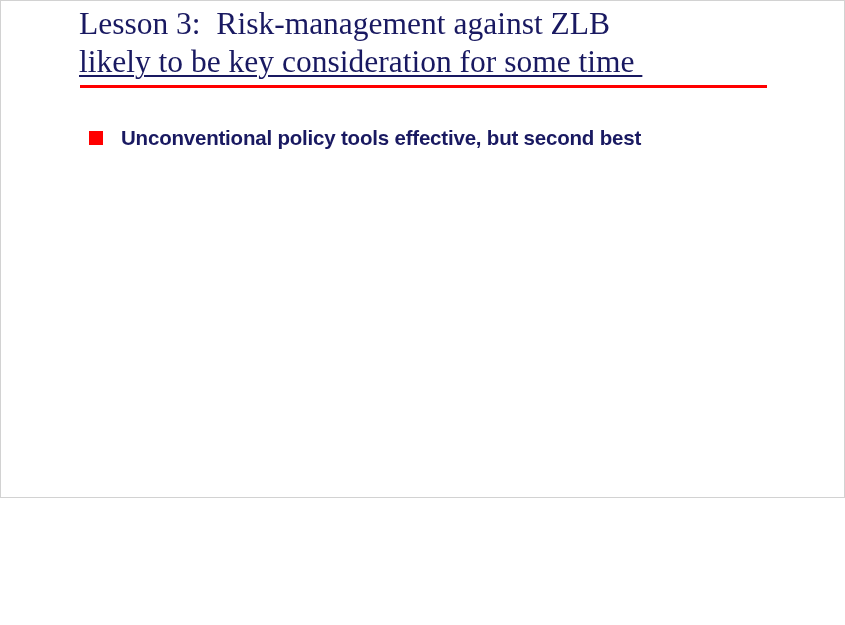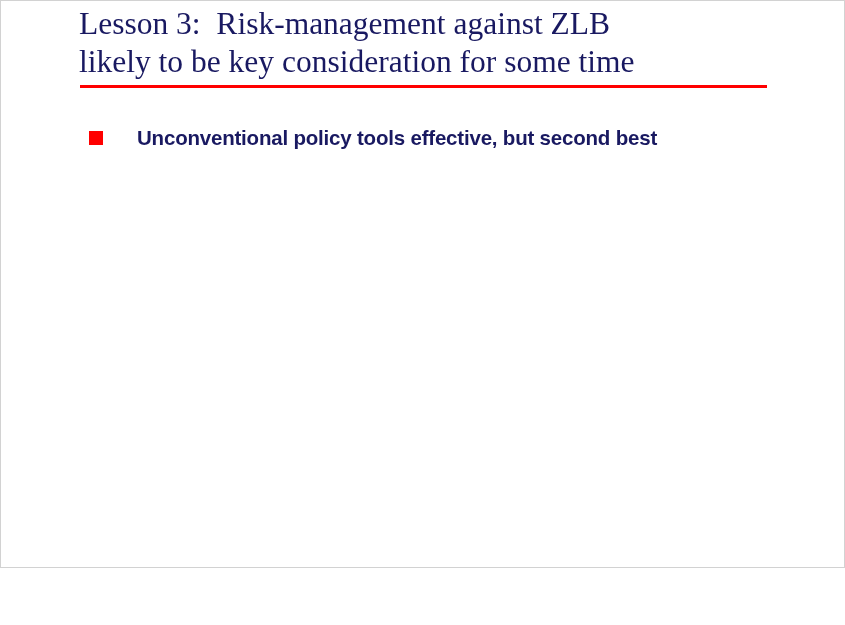--- a/index.html
+++ b/index.html
@@ -10,41 +10,42 @@
   body {
     width: 845px;
     height: 625px;
     overflow: hidden;
     font-family: "Liberation Sans", sans-serif;
   }
   #slide {
     position: relative;
     box-sizing: border-box;
     width: 845px;
-    height: 568px;
+    height: 498px;
     background: #ffffff;
     border: 1px solid #d2d2d2;
   }
 
   
   #title-block {
     position: absolute;
     left: 78px;
     top: 4px;
     width: 700px;
   }
   .title-line {
     font-family: "Liberation Serif", "DejaVu Serif", serif;
     font-size: 31.5px;
     line-height: 38px;
     color: #191961;
     white-space: pre;
     letter-spacing: 0px;
   }
   .title-line.underlined {
+    text-decoration: underline;
     text-underline-offset: 3px;
     text-decoration-thickness: 1.5px;
   }
   #title-rule {
     position: absolute;
     left: 79px;
     top: 84px;
     width: 687px;
     height: 3px;
     background: #ff0000;
@@ -52,21 +53,21 @@
 
   
   #body-block {
     position: absolute;
     left: 88px;
     top: 122px;
     width: 700px;
   }
   .bullet-row {
     position: relative;
-    padding-left: 48px;
+    padding-left: 32px;
   }
   .bullet-row.gap {
     margin-top: 46px;
   }
   .bullet-marker {
     position: absolute;
     left: 0px;
     top: 8px;
     width: 14px;
     height: 14px;

